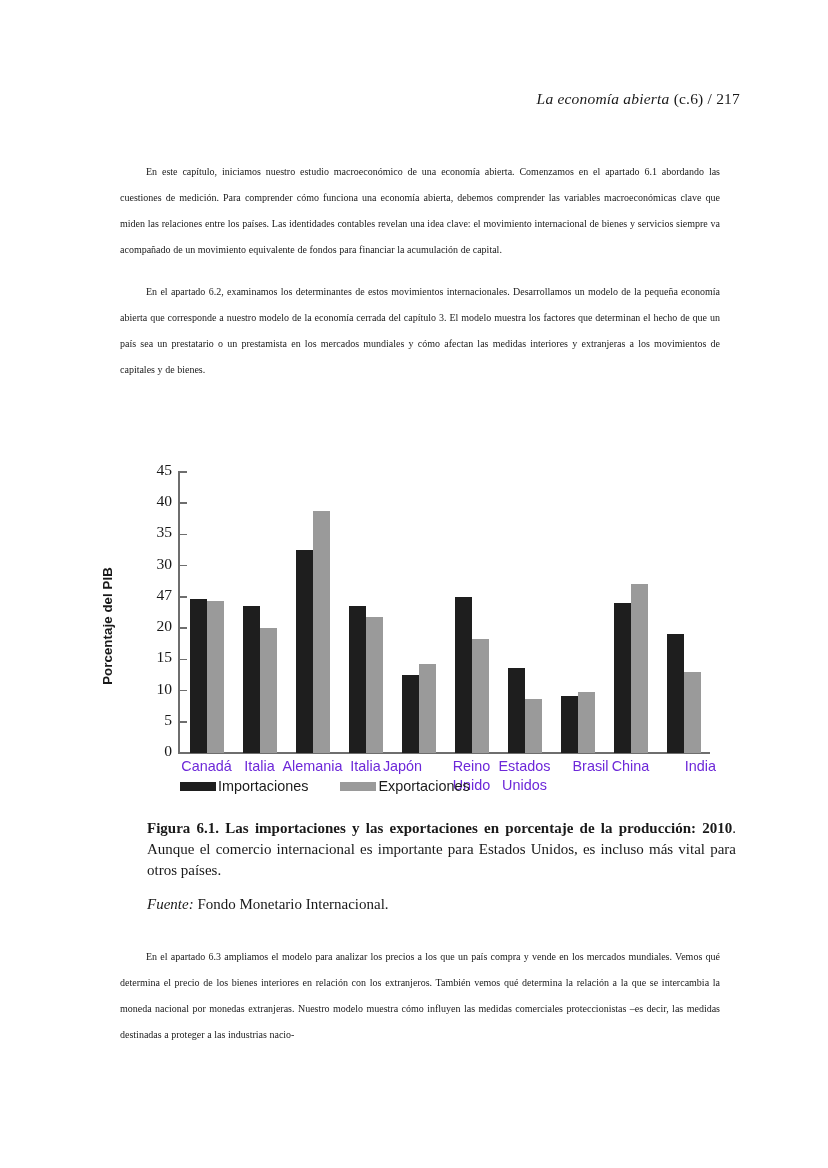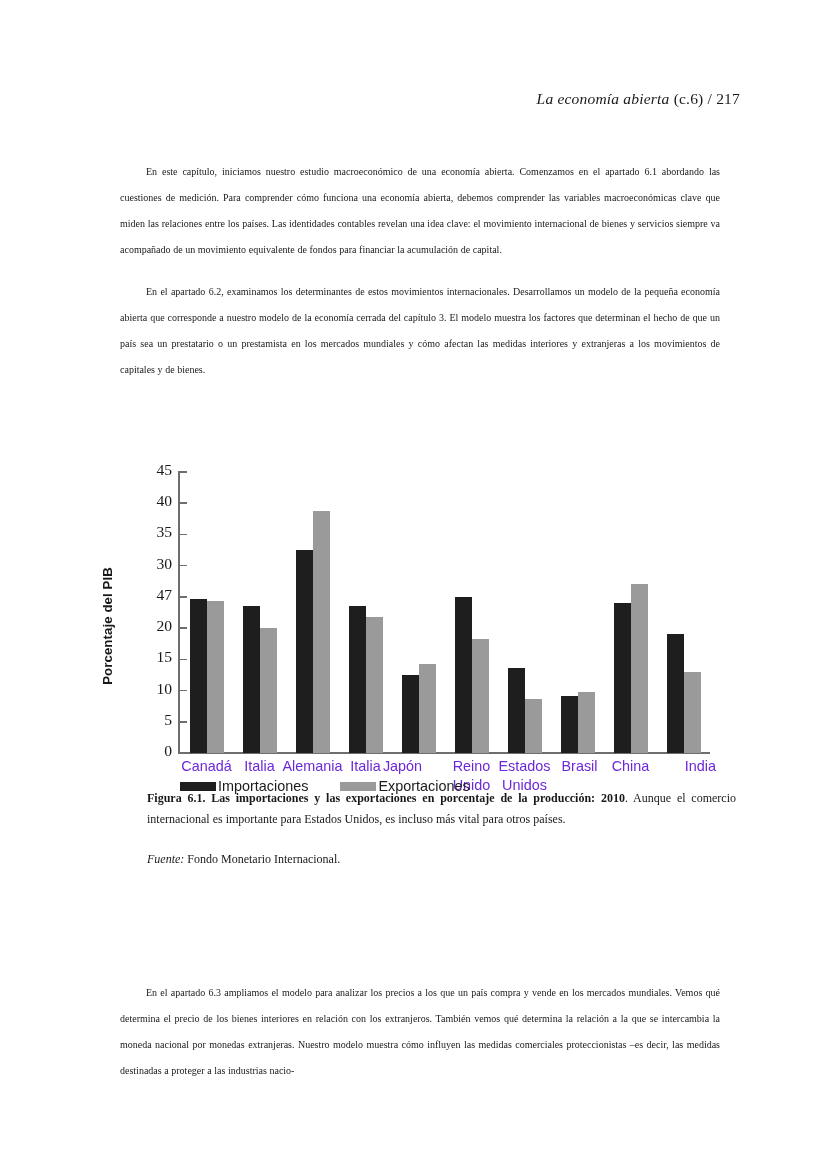--- a/index.html
+++ b/index.html
@@ -43,21 +43,21 @@
   p.para {
     margin: 16px;
     font-size: 10px;
     line-height: 26px;
     text-align: justify;
     text-indent: 26px;
     hyphens: manual;
     word-spacing: .1px;
   }
   .block-1 { top: 143px; }
-  .block-3 { top: 964px; }
+  .block-3 { top: 928px; }
 
   
   .figure {
     position: absolute;
     left: 104px;
     top: 455px;
     width: 632px;
   }
   .chart {
     position: relative;
@@ -173,30 +173,30 @@
     width: 36px;
     height: 9px;
   }
   .swatch.imports { background: #1e1e1e; }
   .swatch.exports { background: #9a9a9a; }
 
   
   .caption {
     position: absolute;
     left: 147px;
-    top: 788px;
+    top: 818px;
     width: 589px;
-    font-size: 12px;
+    font-size: 15px;
     line-height: 21.2px;
     text-align: justify;
   }
   .caption .cap-strong { font-weight: bold; }
   .caption .src-line {
     display: block;
-    margin-top: 19px;
+    margin-top: 12px;
   }
   .caption .src-label { font-style: italic; }
 </style>
 </head>
 <body>
 
 <div class="page">
 
   <div class="running-head">
     <span class="rh-title">La economía abierta</span>
@@ -305,21 +305,21 @@
       <div id="xlabels" class="xlabels">
           <div class="xlabel" style="left: -6px; width: 65px; white-space: pre-line;">Canadá</div>
           <div class="xlabel" style="left: 47px; width: 65px; white-space: pre-line;">Italia</div>
           <div class="xlabel" style="left: 100px; width: 65px; white-space: pre-line;">Alemania</div>
           <div class="xlabel" style="left: 153px; width: 65px; white-space: pre-line;">Italia</div>
           <div class="xlabel" style="left: 190px; width: 65px; white-space: pre-line;">Japón</div>
           <div class="xlabel" style="left: 259px; width: 65px; white-space: pre-line;">Reino
 Unido</div>
           <div class="xlabel" style="left: 312px; width: 65px; white-space: pre-line;">Estados
 Unidos</div>
-          <div class="xlabel" style="left: 367px; width: 65px; white-space: pre-line;">Brasil</div>
+          <div class="xlabel" style="left: 378px; width: 65px; white-space: pre-line;">Brasil</div>
           <div class="xlabel" style="left: 418px; width: 65px; white-space: pre-line;">China</div>
           <div class="xlabel" style="left: 471px; width: 65px; white-space: pre-line; text-align: right;">India</div>
         </div>
 
       <div class="legend">
         <div class="legend-item">
           <span class="swatch imports"></span>
           <span>Importaciones</span>
         </div>
         <div class="legend-item">

